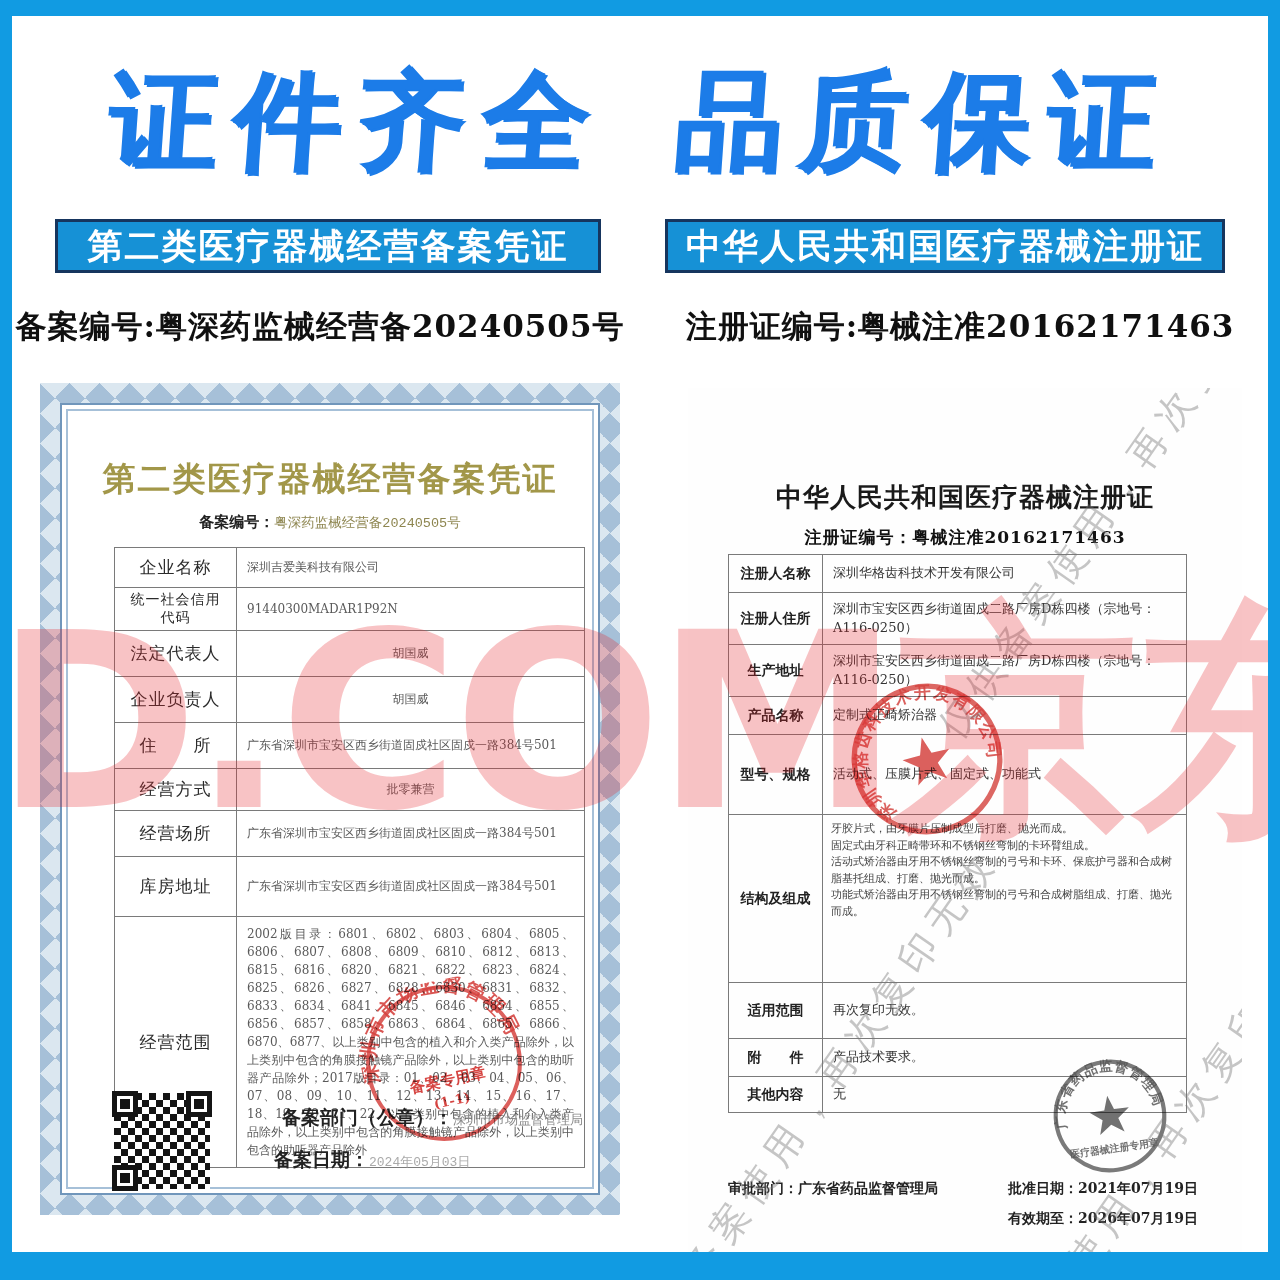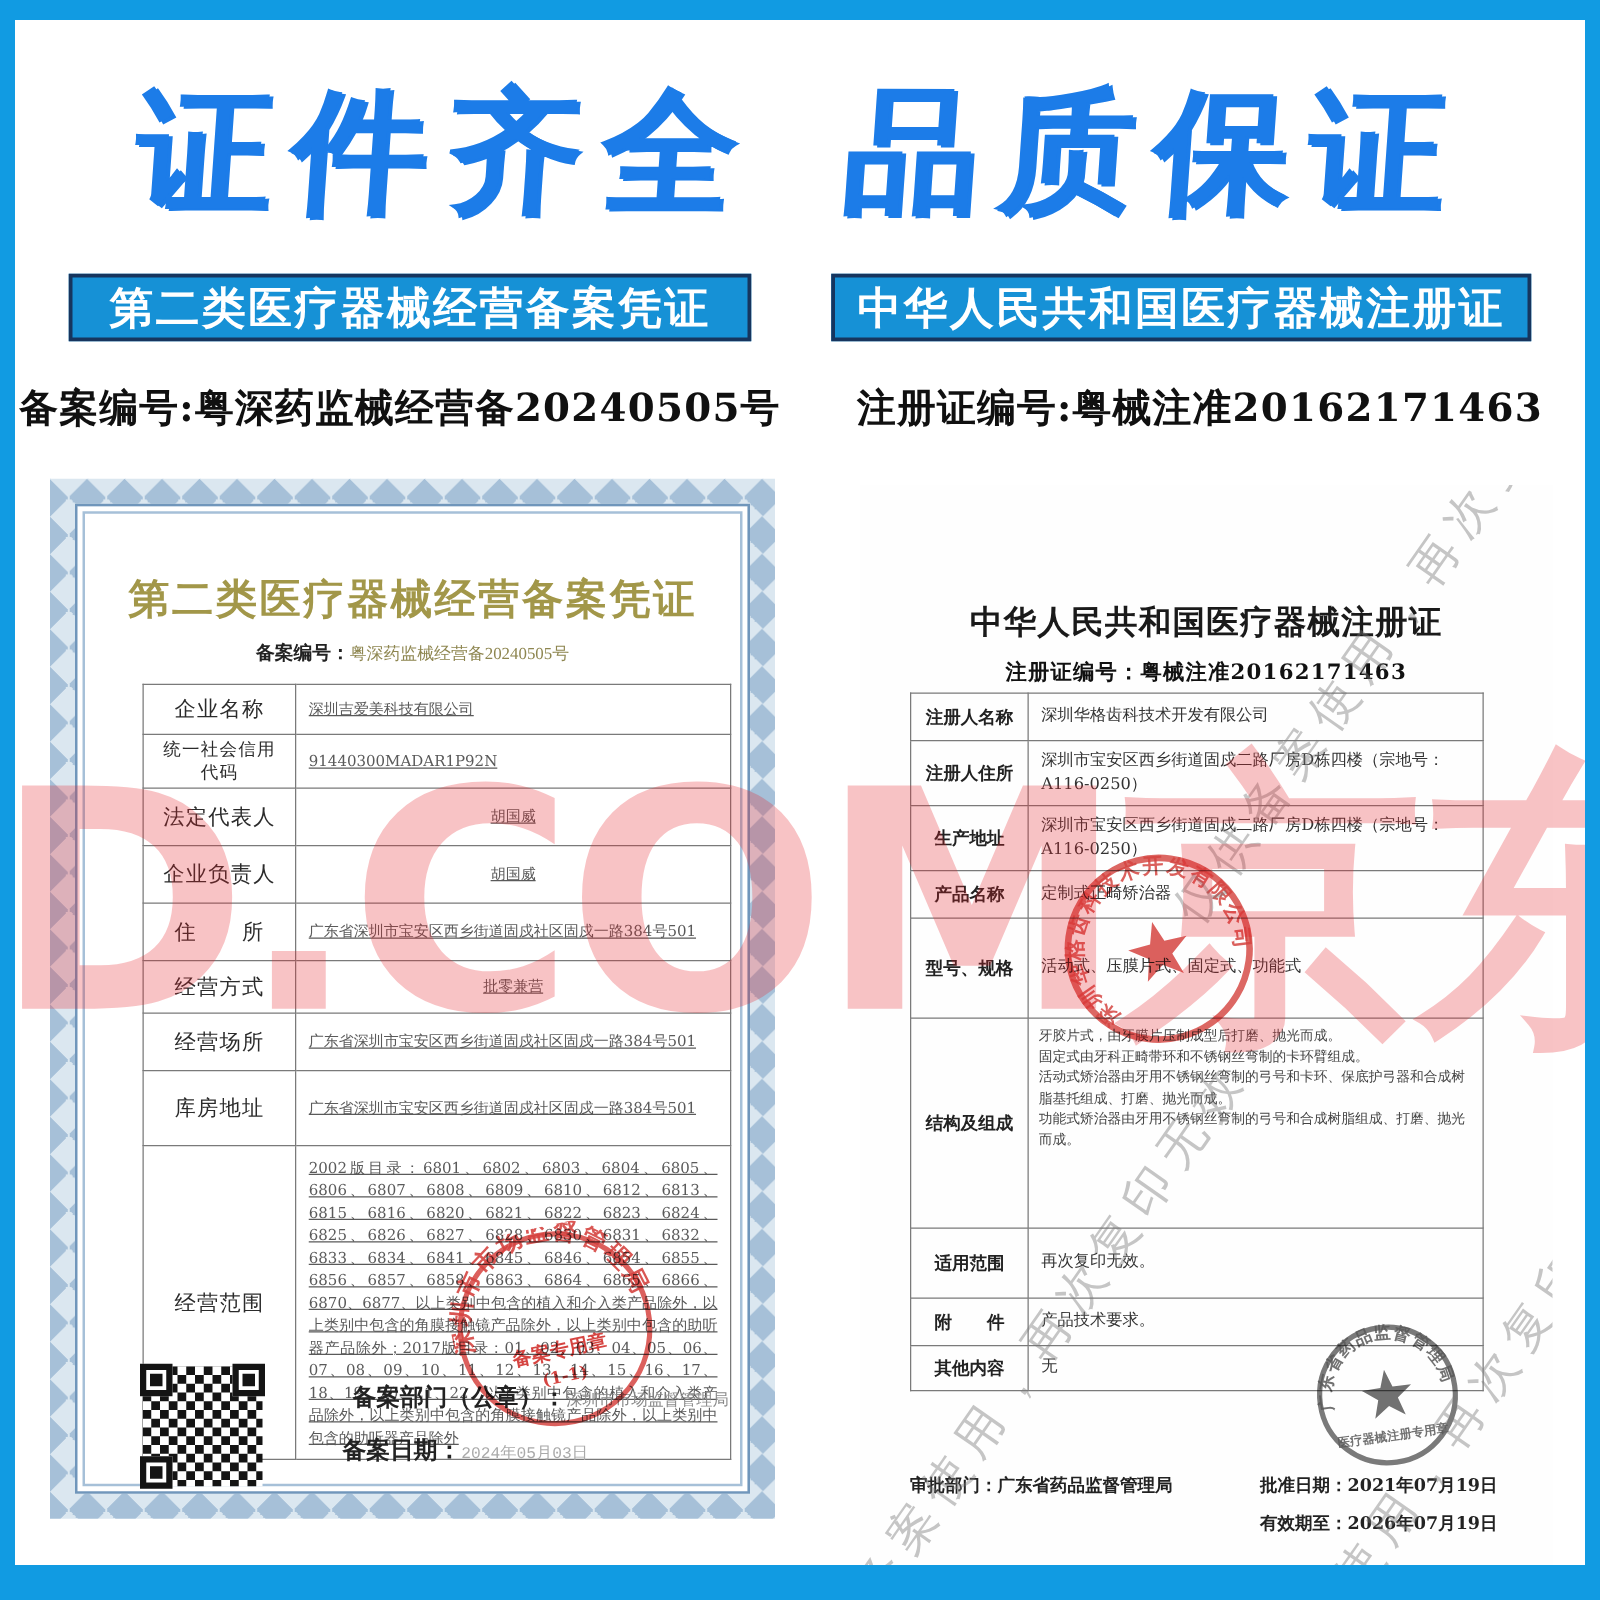--- a/index.html
+++ b/index.html
@@ -31,33 +31,33 @@
 
   
   .lc{position:absolute;left:40px;top:383px;width:580px;height:832px;
       background:repeating-conic-gradient(from 45deg,#a6c0d8 0% 25%,#dbe7f0 0% 50%);
       background-size:30px 30px;z-index:10;}
   .lc-inner{position:absolute;inset:20px;background:#ffffff;border:2px solid #7096bb;
       box-shadow:inset 0 0 0 4px #ffffff,inset 0 0 0 6px #a6c0d8;}
   .lc-title{position:absolute;top:52px;left:0;width:100%;text-align:center;
       font-family:"DejaVu Serif",serif;font-weight:bold;font-size:33px;color:#a29749;letter-spacing:2px;}
   .lc-recno{position:absolute;top:108px;left:0;width:100%;text-align:center;
-      font-family:Liberation Serif, serif;}
+      font-family:Liberation Mono, monospace;}
   .lc-recno .lbl{font-weight:bold;font-size:15px;color:#222;}
   .lc-recno .val{font-size:13.5px;color:#8e8650;}
 
   .cert-table{display:table;border-collapse:collapse;table-layout:fixed;}
   .crow{display:table-row;}
   .clabel,.cvalue{display:table-cell;border:1px solid #7a7a7a;vertical-align:middle;
       padding:3px 10px;box-sizing:border-box;}
   .lc-table{position:absolute;left:52px;top:142px;width:470px;
       font-family:"DejaVu Serif",serif;}
   .lc-table .clabel{width:122px;text-align:center;font-weight:400;font-size:17px;
       color:#2b2b2b;letter-spacing:1px;}
-  .lc-table .cvalue{font-size:12px;color:#5a5a5a;text-decoration:underline;}
+  .lc-table .cvalue{font-size:12px;color:#5a5a5a;}
   .vcenter{text-align:center;}
   .scope-text{font-size:11.5px;line-height:1.5;text-align:justify;color:#555;padding:8px 10px;}
 
   .qr{position:absolute;left:52px;top:688px;width:96px;height:96px;
       background:repeating-conic-gradient(#141414 0% 25%,#ffffff 0% 50%);
       background-size:14px 14px;}
   .fp{position:absolute;width:26px;height:26px;border:5px solid #141414;background:#fff;box-sizing:border-box;}
   .fp::after{content:"";position:absolute;inset:3px;background:#141414;}
   .fp.tl{top:-2px;left:-2px}.fp.tr{top:-2px;right:-2px}.fp.bl{bottom:-2px;left:-2px}
 

